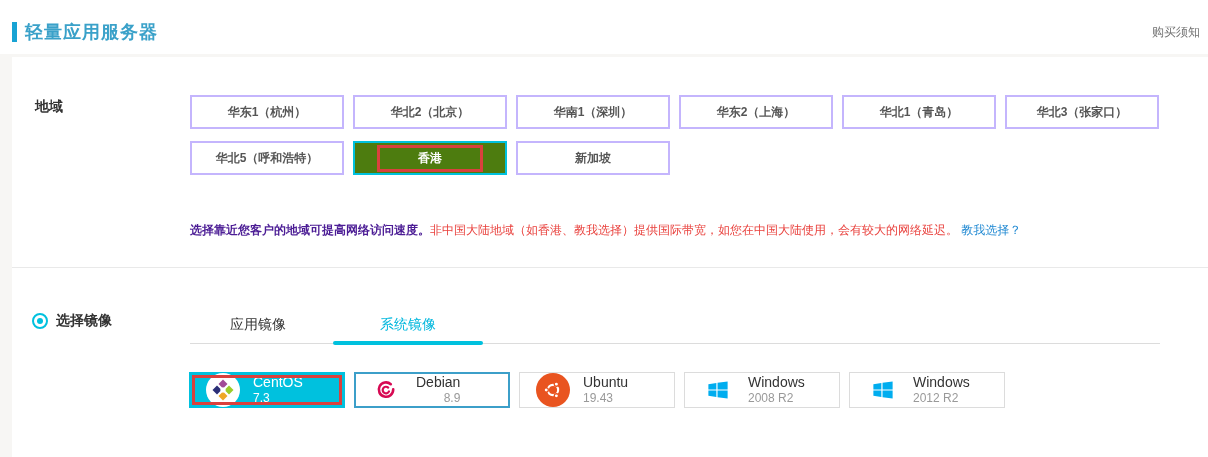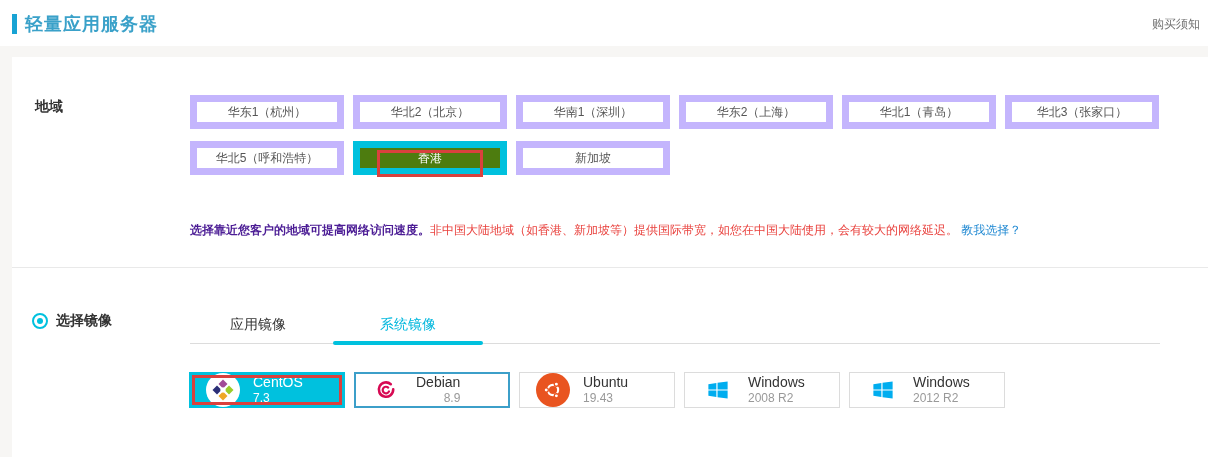--- a/index.html
+++ b/index.html
@@ -1,35 +1,35 @@
 <!DOCTYPE html>
 <html><head>
 <meta charset="utf-8">
 <style>
   * { margin:0; padding:0; box-sizing:border-box; }
   html,body { width:1208px; height:457px; overflow:hidden; background:#ffffff;
     font-family:"Liberation Sans","DejaVu Sans",sans-serif; }
   .page-bg { position:absolute; left:0; top:46px; right:0; bottom:0; background:#f7f6f4; }
 
   
-  .header { position:absolute; left:0; top:0; right:0; height:46px; background:#fff; }
+  .header { position:absolute; left:0; top:8px; right:0; height:46px; background:#fff; }
   .title-wrap { position:absolute; left:12px; top:12px; display:flex; align-items:center; }
   .title-bar { width:5px; height:20px; background:#18a3d4; margin-right:8px; }
   .page-title { font-size:18px; font-weight:bold; color:#3aa1c9; letter-spacing:1px; }
   .header-link { position:absolute; right:8px; top:16px; font-size:12px; color:#737373; cursor:pointer; }
 
   
   .panel { position:absolute; left:12px; top:57px; right:0; bottom:0; background:#ffffff; }
 
   .section-label { position:absolute; left:23px; top:41px; font-size:14px; font-weight:bold; color:#333; }
 
   
   .region-grid { position:absolute; left:178px; top:38px; width:980px; display:flex; flex-wrap:wrap; gap:12px 9px; }
-  .region-btn { position:relative; width:154px; height:34px; background:#fff; border:7px solid #c4b5fd;
-    display:flex; align-items:center; justify-content:center; font-size:12px; color:#555; cursor:pointer; }
+  .region-btn { position:relative; width:154px; height:34px; background:#fff; border:2px solid #c4b5fd;
+    display:flex; align-items:center; justify-content:center; font-size:12px; color:#555; cursor:pointer;font-weight:bold; }
   .region-btn.selected { background:#4d7c0f; border-color:#00c1de; color:#fff; }
 
   
   .annotation { position:absolute; border:3px solid #d9413d; pointer-events:none; }
   .region-annotation { left:50%; transform:translateX(-50%); top:2px; width:106px; height:27px; }
   .card-annotation { left:2px; right:2px; top:2px; bottom:2px; }
 
   
   .region-note { position:absolute; left:178px; top:165px; width:1000px; font-size:12px; line-height:17px; }
   .note-normal { color:#4c1d95;font-weight:bold; }
@@ -110,21 +110,21 @@
       <div class="region-btn selected">
         <span>香港</span>
         <div class="annotation region-annotation"></div>
       </div>
       <div class="region-btn">
         <span>新加坡</span>
       </div>
     </div>
 
   <div class="region-note">
-    <span class="note-normal">选择靠近您客户的地域可提高网络访问速度。</span><span class="note-warning">非中国大陆地域（如香港、新加坡等）提供国际带宽，如您在中国大陆使用，会有较大的网络延迟。</span>
+    <span class="note-normal">选择靠近您客户的地域可提高网络访问速度。</span><span class="note-warning">非中国大陆地域（如香港、教我选择）提供国际带宽，如您在中国大陆使用，会有较大的网络延迟。</span>
     <span class="note-link">教我选择？</span>
   </div>
 
   <div class="divider"></div>
 
   <div class="image-label-wrap">
     <span class="radio-icon"></span>
     <span class="image-label">选择镜像</span>
   </div>
 

